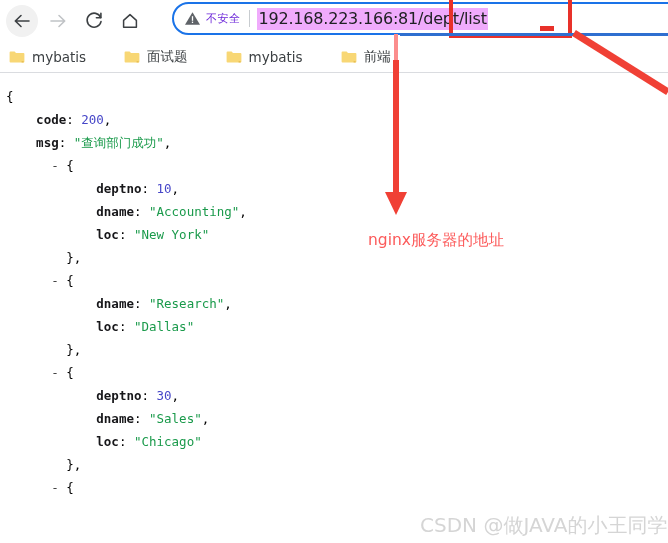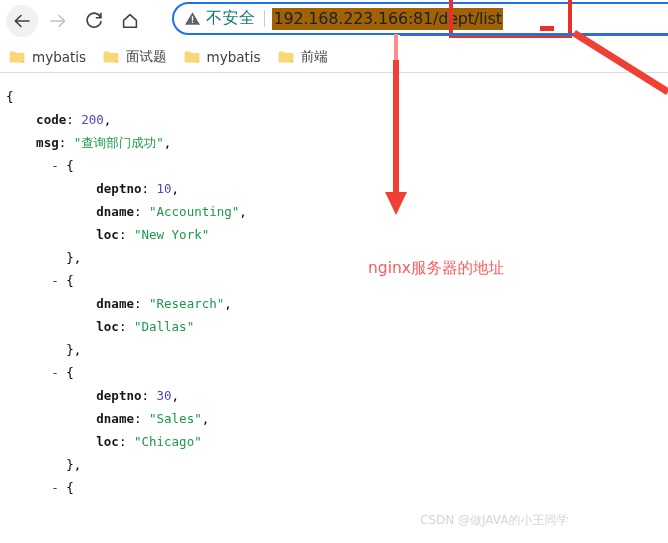--- a/index.html
+++ b/index.html
@@ -41,48 +41,49 @@
     width: 560px; height: 33px;
     border: 2px solid #1a73e8;
     border-radius: 17px;
     background: #ffffff;
     display: flex; align-items: center;
     padding-left: 10px;
     overflow: visible;
   }
   .warn-icon { flex: 0 0 auto; margin-right: 5px; display:flex; align-items:center;}
   .insecure-label {
-    font-size: 16px; color: #0f766e;
+    font-size: 11px; color: #6d28d9;
     letter-spacing: 0.5px;
     white-space: nowrap;
     font-family: "DejaVu Sans", sans-serif;
   }
   .omni-sep {
     margin: 0 7px 0 8px;
     width: 1px; height: 17px;
     background: #c8ccd0;
     flex: 0 0 auto;
   }
   .url-text {
     font-size: 16px;
     color: #202124;
-    background: #a16207;
+    background: #f0abfc;
     white-space: nowrap;
     padding: 1px 1px 2px 2px;
     font-family: "DejaVu Sans", sans-serif;
     letter-spacing: -0.2px;
   }
 
   
   .bookmarks {
     position: absolute; left: 0; top: 41px;
     width: 668px; height: 32px;
     background: #ffffff;
     display: flex; align-items: center;
     padding-left: 9px;
+    gap: 21px;
   }
   .bm {
     display: flex; align-items: center;
     margin-right: 17px;
     white-space: nowrap;
   }
   .folder-icon {
     width: 16px; height: 14px;
     margin-right: 7px;
     flex: 0 0 auto;
@@ -137,28 +138,27 @@
     width: 268px; height: 3px;
     background: #2f6fd0;
   }
   .anno-label {
     left: 368px; top: 230px;
     font-size: 15.5px;
     color: #fc5a5a;
     font-family: "DejaVu Sans", sans-serif;
     white-space: nowrap;
     font-weight: 500;
-    margin-top: 28px;
   }
 
   
   .watermark {
     position: absolute;
     left: 420px; top: 512px;
-    font-size: 12px;
+    font-size: 20px;
     color: #d5d5d5;
     font-family: "DejaVu Sans", sans-serif;
     white-space: nowrap;
   }
 </style>
 </head>
 <body>
 
 <div id="app">
 

